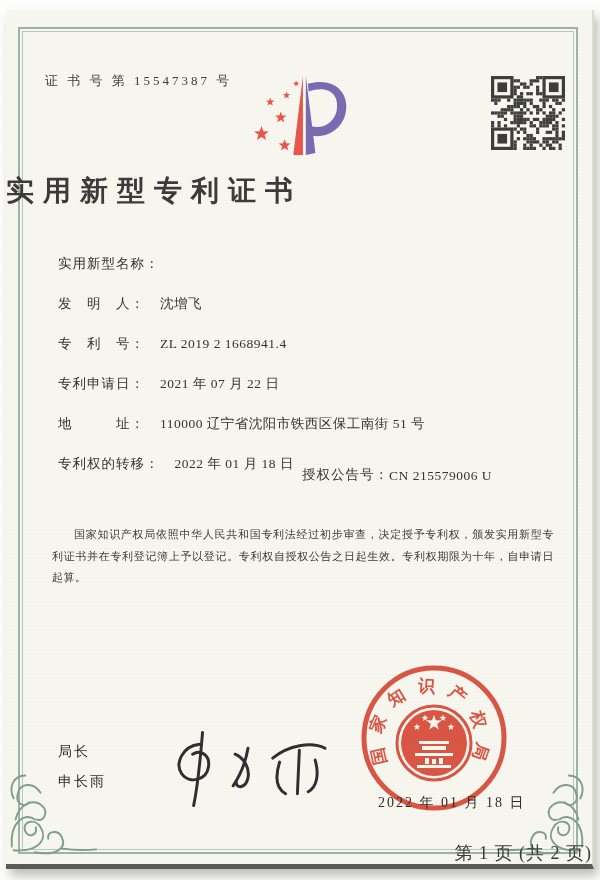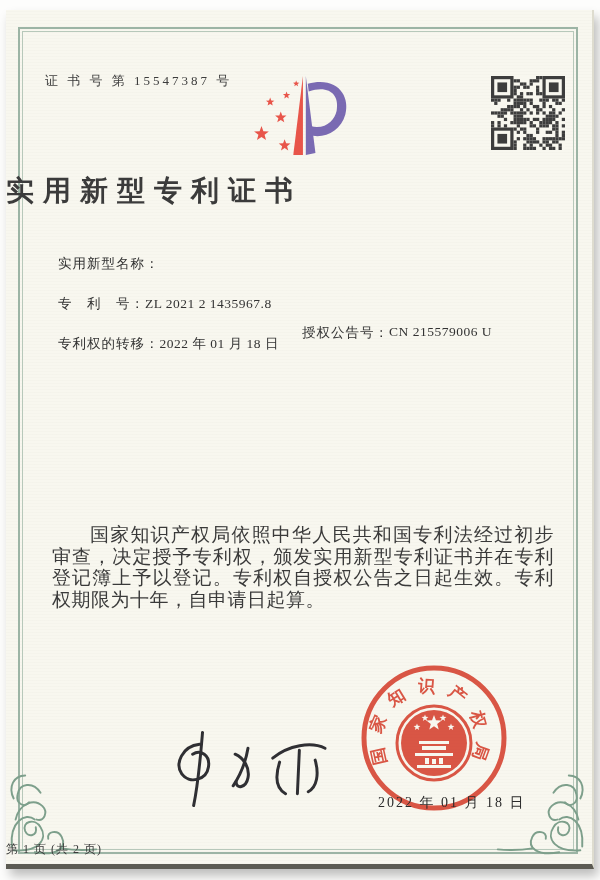--- a/index.html
+++ b/index.html
@@ -29,40 +29,40 @@
     position:absolute;left:39px;top:62px;
     font-size:13px;letter-spacing:3px;color:#3c3c3c;
   }
   .logo{position:absolute;left:242px;top:60px;width:106px;height:92px;}
   .qr{position:absolute;left:485px;top:66px;width:74px;height:74px;}
   .title{
     position:absolute;left:0;right:0;top:162px;text-align:left;
     font-size:28px;font-weight:600;letter-spacing:9px;color:#3b3b3b;
   }
   .fields{position:absolute;left:52px;right:36px;top:234px;font-size:13.5px;color:#333;}
-  .field-row{height:40px;display:flex;align-items:center;position:relative;white-space:nowrap;}
+  .field-row{height:40px;display:flex;align-items:center;position:relative;white-space:nowrap;gap:15px;}
   .field-label{letter-spacing:1px;}
   .field-value{letter-spacing:0.5px;}
-  .col2{position:absolute;left:244px;top:0;height:40px;display:flex;align-items:flex-start;}
+  .col2{position:absolute;left:244px;top:0;height:40px;display:flex;align-items:flex-end;}
   .paras{
     position:absolute;left:46px;right:38px;top:514px;
-    font-size:19px;line-height:21.5px;color:#3a3a3a;text-align:justify;
+    font-size:11px;line-height:21.5px;color:#3a3a3a;text-align:justify;
   }
   .paras p{margin:0;text-indent:2em;letter-spacing:0.5px;}
   .issuer{position:absolute;left:52px;top:733px;font-size:14px;color:#2e2e2e;letter-spacing:2px;}
   .issuer .name{margin-top:12px;}
   .signature{position:absolute;left:156px;top:718px;width:168px;height:84px;}
   .seal{position:absolute;left:353px;top:653px;width:150px;height:150px;opacity:0.88;}
   .seal-date{
     position:absolute;left:372px;top:784px;font-size:14px;color:#2b2b2b;
     letter-spacing:2px;z-index:5;
   }
   .footer{
-    position:absolute;left:0;right:0;top:831px;text-align:left;
-    font-size:12px;color:#3a3a3a;letter-spacing:1px;
+    position:absolute;left:0;right:0;top:831px;text-align:right;
+    font-size:18px;color:#3a3a3a;letter-spacing:1px;
   }
   .ornament{position:absolute;bottom:6px;width:96px;height:96px;}
   .ornament.left{left:0;}
   .ornament.right{right:4px;transform:scaleX(-1);}
 </style>
 </head>
 <body>
 
 <div class="scan">
   <div class="page">
@@ -311,37 +311,53 @@
         </g>
     </svg>
 
     <div class="title">实用新型专利证书</div>
 
     <div class="fields">
       <div class="field-row">
         <span class="field-label">实用新型名称：</span>
       </div>
       <div class="field-row">
+        <span class="field-label">发　明　人：</span>
+        <span class="field-value">沈增飞</span>
+      </div>
+      <div class="field-row">
         <span class="field-label">专　利　号：</span>
-        <span class="field-value">ZL 2021 2 1435967.8</span>
+        <span class="field-value">ZL 2019 2 1668941.4</span>
+      </div>
+      <div class="field-row">
+        <span class="field-label">专利申请日：</span>
+        <span class="field-value">2021 年 07 月 22 日</span>
+      </div>
+      <div class="field-row">
+        <span class="field-label">地　　　址：</span>
+        <span class="field-value">110000 辽宁省沈阳市铁西区保工南街 51 号</span>
       </div>
       <div class="field-row">
         <span class="field-label">专利权的转移：</span>
         <span class="field-value">2022 年 01 月 18 日</span>
         <span class="col2">
           <span class="field-label">授权公告号：</span>
           <span class="field-value">CN 215579006 U</span>
         </span>
       </div>
     </div>
 
     <div class="paras">
       <p>国家知识产权局依照中华人民共和国专利法经过初步审查，决定授予专利权，颁发实用新型专利证书并在专利登记簿上予以登记。专利权自授权公告之日起生效。专利权期限为十年，自申请日起算。</p>
     </div>
 
+    <div class="issuer">
+      <div>局长</div>
+      <div class="name">申长雨</div>
+    </div>
 
     <svg class="signature" viewBox="0 0 170 84">
       <g stroke="#2f2f33" stroke-width="3" fill="none" stroke-linecap="round" stroke-linejoin="round">
         <path d="M38 16 C20 18 13 36 20 46 C27 56 45 53 47 39 C49 27 39 21 31 26"></path>
         <path d="M41 4 C39 28 37 54 32 78"></path>
         <path d="M87 20 C85 32 80 46 72 58"></path>
         <path d="M74 26 C83 30 89 40 87 50 C85 60 75 62 75 54"></path>
         <path d="M112 30 C128 17 151 13 165 20"></path>
         <path d="M139 22 L137 66"></path>
         <path d="M119 34 C114 50 116 61 125 66"></path>

